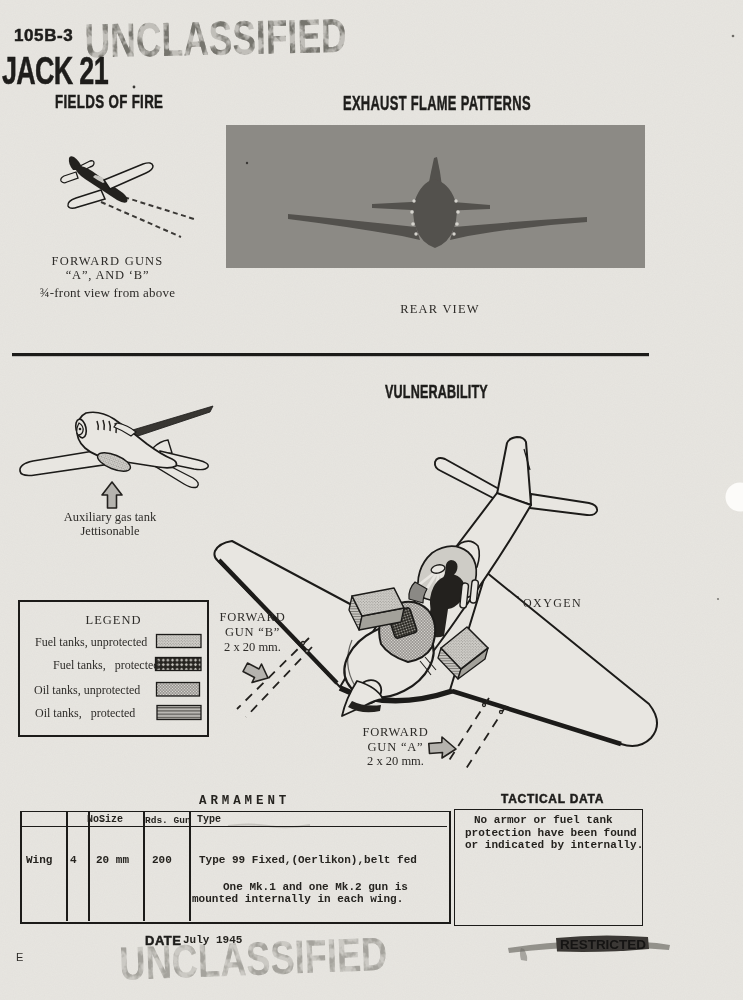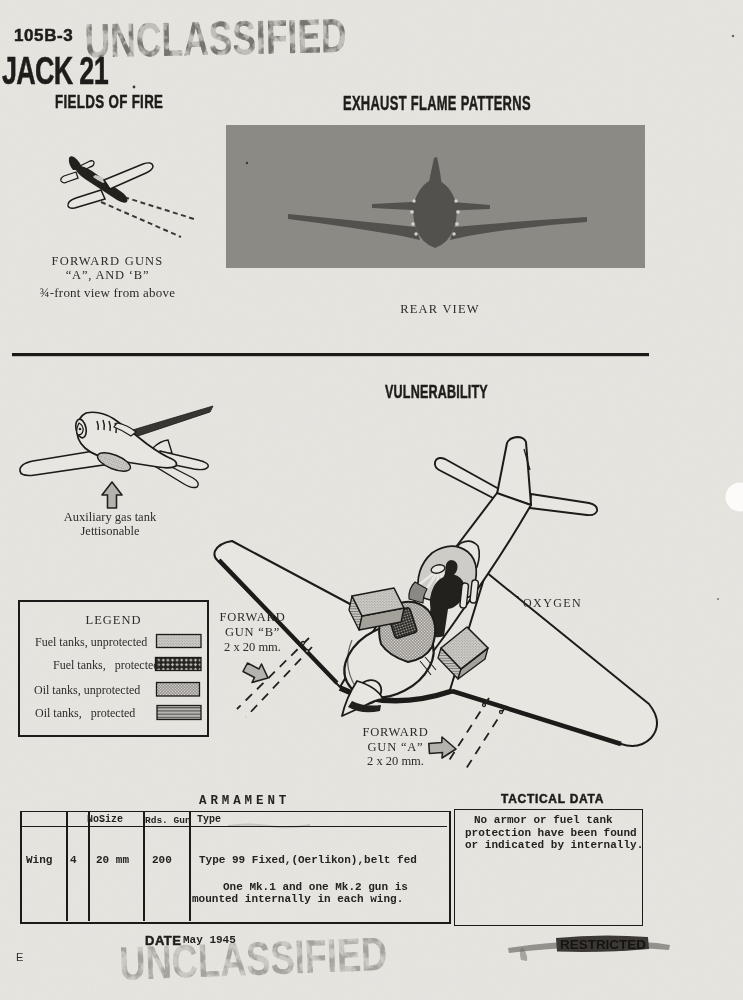--- a/index.html
+++ b/index.html
@@ -313,14 +313,14 @@
 <div class="abs mono" style="left:223px;top:881px;font-size:11px;">One Mk.1 and one Mk.2 gun is</div>
 <div class="abs mono" style="left:192px;top:892.5px;font-size:11px;">mounted internally in each wing.</div>
 
 <div class="abs hdr" style="left:501px;top:791px;font-size:13px;letter-spacing:0.8px;transform:scaleX(0.92);">TACTICAL DATA</div>
 <div class="abs" style="left:454px;top:809px;width:187px;height:115px;border:1.8px solid #1c1b19;"></div>
 <div class="abs mono" style="left:474px;top:814px;font-size:11px;">No armor or fuel tank</div>
 <div class="abs mono" style="left:465px;top:826.5px;font-size:11px;">protection have been found</div>
 <div class="abs mono" style="left:465px;top:839px;font-size:11px;">or indicated by internally.</div>
 
 <div class="abs hdr" style="left:145px;top:933px;font-size:13px;letter-spacing:0.5px;">DATE</div>
-<div class="abs mono" style="left:183px;top:934px;font-size:11px;">May 1945</div>
+<div class="abs mono" style="left:183px;top:934px;font-size:11px;">July 1945</div>
 <div class="abs" style="left:16px;top:951px;font-size:11px;color:#2e2c29;">E</div>
 
 </body></html>

